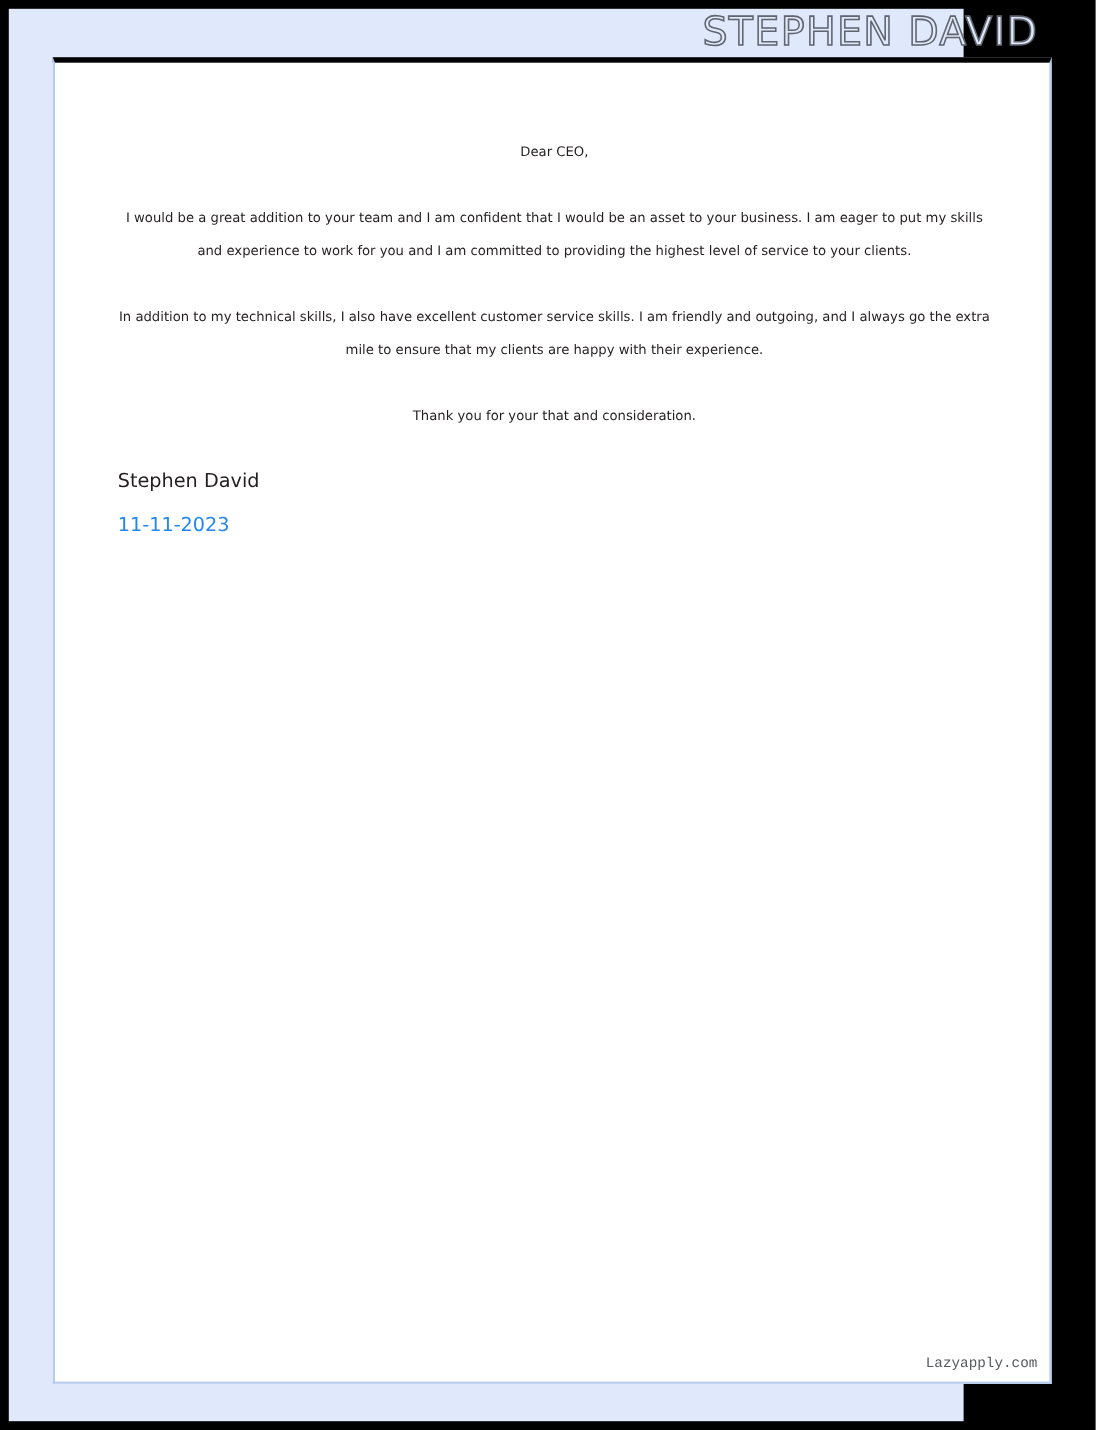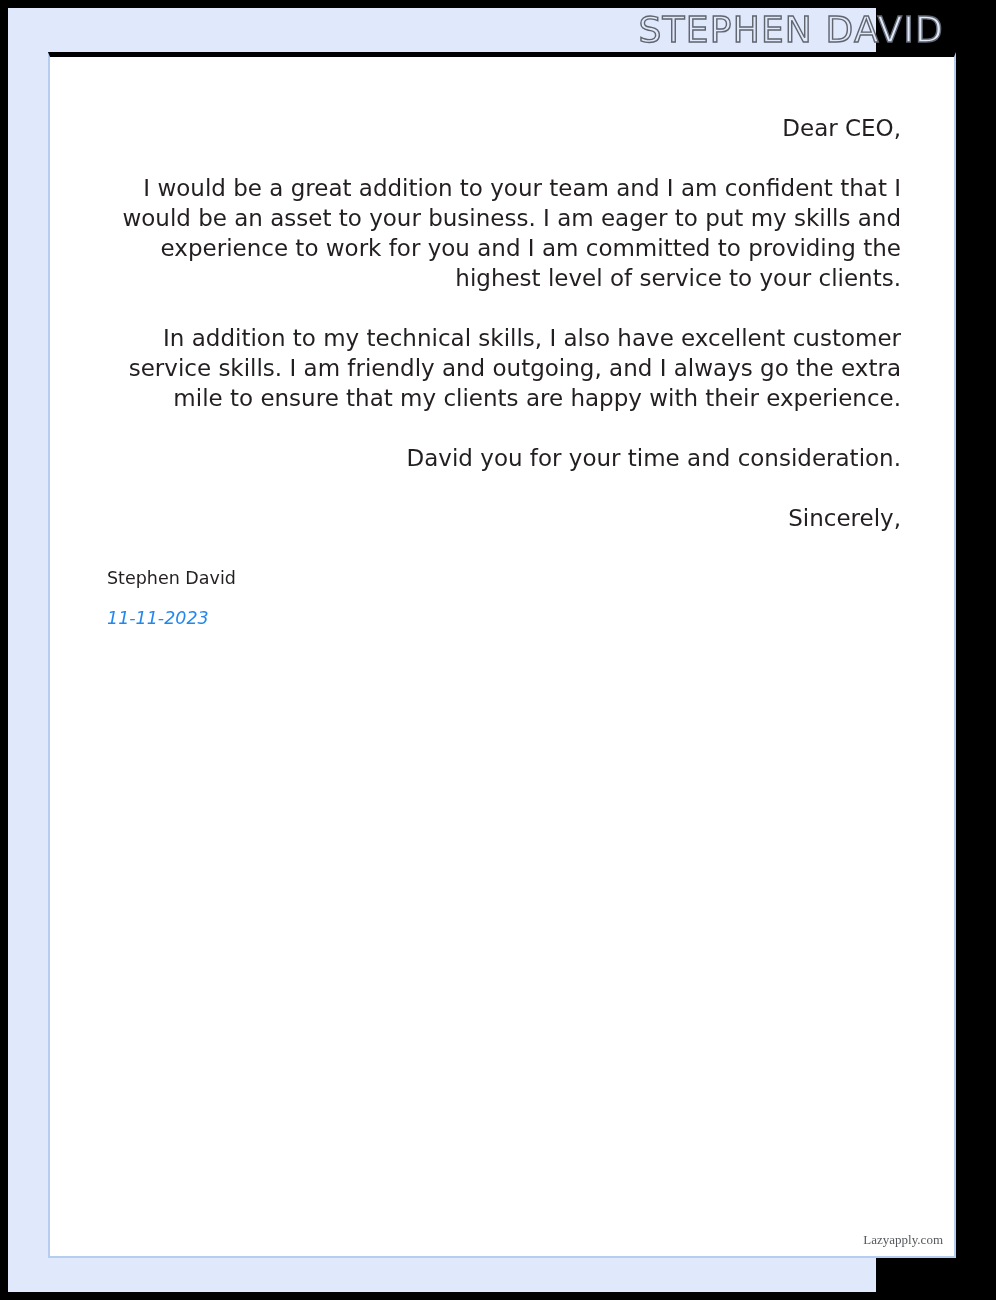--- a/index.html
+++ b/index.html
@@ -65,48 +65,47 @@
   .letter-body {
     position: absolute;
     left: 57px;
     top: 50px;
     width: 794px;
   }
 
   .letter-line,
   .letter-para {
     font-family: "DejaVu Sans", sans-serif;
-    font-size: 23px;
+    font-size: 12px;
     line-height: 30px;
     color: #231f20;
-    margin: 6px 0 30px 0;
-    text-align: right;
+    margin: 16px 0 30px 0;
+    text-align: center;
   }
 
   .signature-name {
     font-family: "DejaVu Sans", sans-serif;
     font-size: 17.5px;
     line-height: 30px;
     color: #231f20;
     margin: 0 0 10px 0;
   }
 
   .signature-date {
     font-family: "DejaVu Sans", sans-serif;
     font-size: 17.5px;
     line-height: 30px;
     margin: 0;
-    font-style: italic;
   }
 
   .footer-watermark {
     position: absolute;
     right: 11px;
     bottom: 8px;
-    font-family: Liberation Serif, serif;
+    font-family: Liberation Mono, monospace;
     font-size: 13px;
     line-height: 16px;
     color: #55585c;
     text-align: right;
   }
 </style>
 </head>
 <body style="background: rgb(0, 0, 0);">
 
 <div class="page-frame" style="background: rgb(224, 232, 251);">
@@ -120,23 +119,22 @@
     <div class="letter-body">
 
       <p class="letter-line" style="color: rgb(35, 31, 32);">Dear CEO,</p>
 
 
 
       <p class="letter-para" style="color: rgb(35, 31, 32);">I would be a great addition to your team and I am confident that I would be an asset to your business. I am eager to put my skills and experience to work for you and I am committed to providing the highest level of service to your clients.</p>
 
       <p class="letter-para" style="color: rgb(35, 31, 32);">In addition to my technical skills, I also have excellent customer service skills. I am friendly and outgoing, and I always go the extra mile to ensure that my clients are happy with their experience.</p>
 
-      <p class="letter-para" style="color: rgb(35, 31, 32);">David you for your time and consideration.</p>
+      <p class="letter-para" style="color: rgb(35, 31, 32);">Thank you for your that and consideration.</p>
 
-      <p class="letter-para" style="color: rgb(35, 31, 32);">Sincerely,</p>
 
       <p class="signature-name" style="color: rgb(35, 31, 32);">Stephen David</p>
 
       <p class="signature-date" style="color: rgb(34, 136, 238);">11-11-2023</p>
 
     </div>
 
     <div class="footer-watermark" style="color: rgb(85, 88, 92);">Lazyapply.com</div>
 
   </div>

